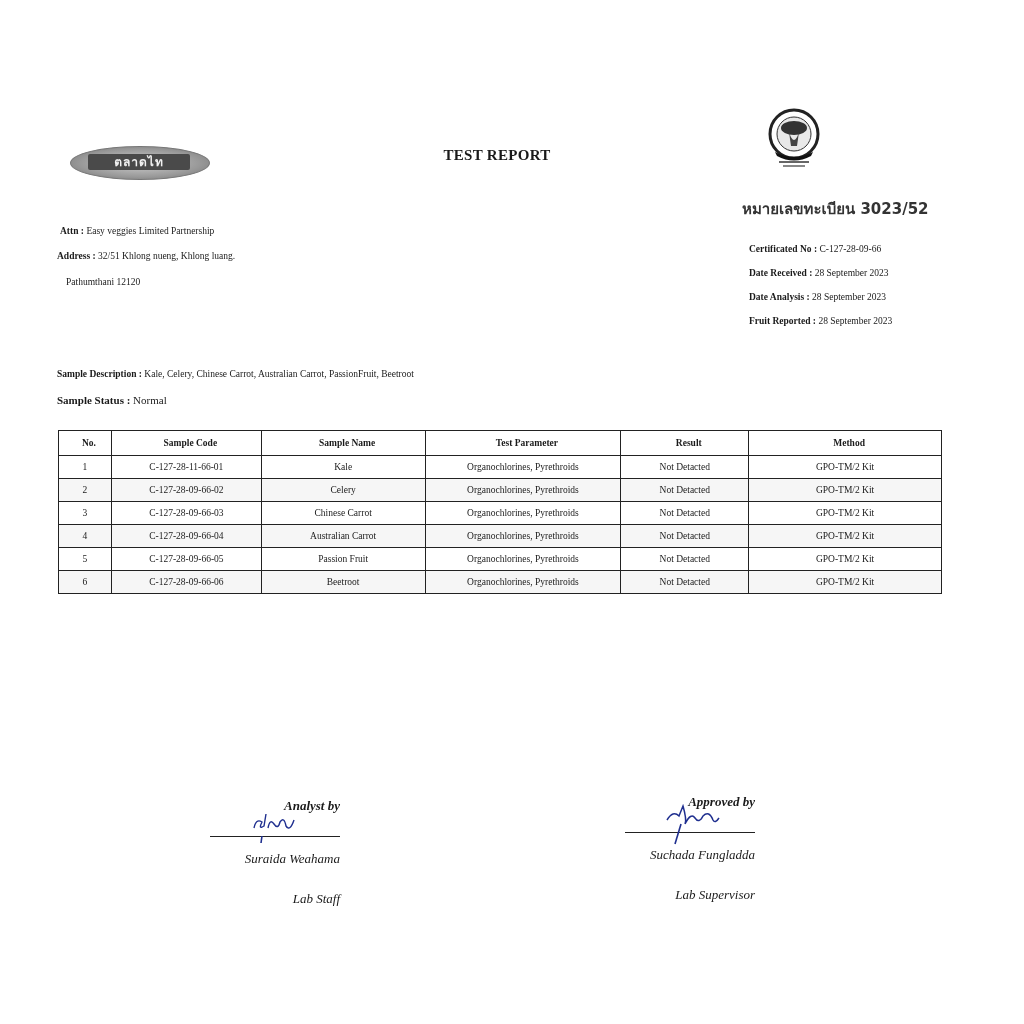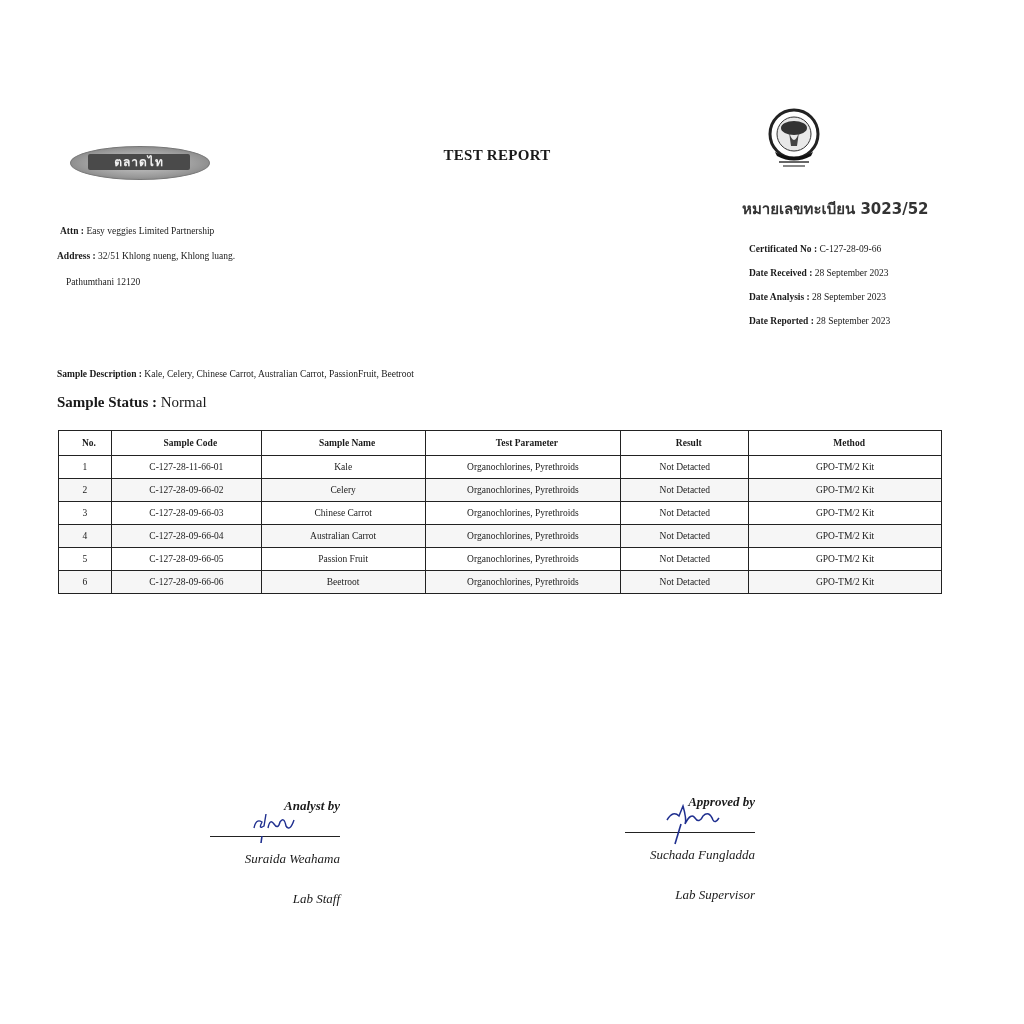--- a/index.html
+++ b/index.html
@@ -24,21 +24,21 @@
   .title { left: 0; width: 994px; top: 147px; text-align: center; font-size: 15px; font-weight: bold; letter-spacing: 0.3px; }
   .seal { left: 765px; top: 108px; width: 58px; height: 62px; }
   .reg-no { left: 742px; top: 197px; font-size: 15px; font-family: "DejaVu Sans", sans-serif; font-weight: bold; color: #333; }
   .attn { left: 60px; top: 226px; font-size: 9.5px; }
   .addr1 { left: 57px; top: 251px; font-size: 9.5px; }
   .addr2 { left: 66px; top: 277px; font-size: 9.5px; }
   .lbl { font-weight: bold; }
   .meta { left: 749px; font-size: 9.5px; }
   .m1 { top: 244px; } .m2 { top: 268px; } .m3 { top: 292px; } .m4 { top: 316px; }
   .desc { left: 57px; top: 369px; font-size: 9.5px; }
-  .status { left: 57px; top: 394px; font-size: 15px; }
+  .status { left: 57px; top: 394px; font-size: 11px; }
   table.results {
     position: absolute; left: 58px; top: 430px; width: 884px; border-collapse: collapse;
     font-size: 9.5px;
   }
   table.results th, table.results td {
     border: 1.5px solid #222; text-align: center; height: 22px; padding: 0;
   }
   table.results th { font-weight: bold; height: 24px; padding-left: 8px; }
   table.results tr:nth-child(even) td { background: #f6f6f6; }
   .sig-block { text-align: right; font-size: 13px; font-style: italic; }
@@ -88,21 +88,21 @@
 </div>
 <div class="abs meta m2">
   <span class="lbl">Date Received :</span>
   <span>28 September 2023</span>
 </div>
 <div class="abs meta m3">
   <span class="lbl">Date Analysis :</span>
   <span>28 September 2023</span>
 </div>
 <div class="abs meta m4">
-  <span class="lbl">Date Reported :</span>
+  <span class="lbl">Fruit Reported :</span>
   <span>28 September 2023</span>
 </div>
 
 <div class="abs desc">
   <span class="lbl">Sample Description :</span>
   <span>Kale, Celery, Chinese Carrot, Australian Carrot, PassionFruit, Beetroot</span>
 </div>
 <div class="abs status">
   <span class="lbl">Sample Status :</span>
   <span>Normal</span>

